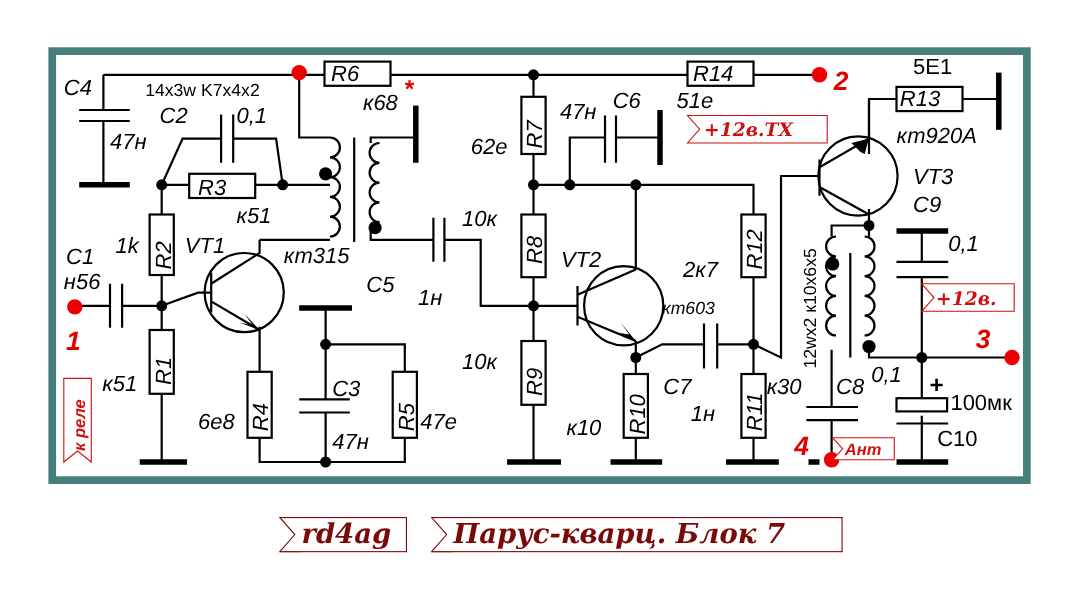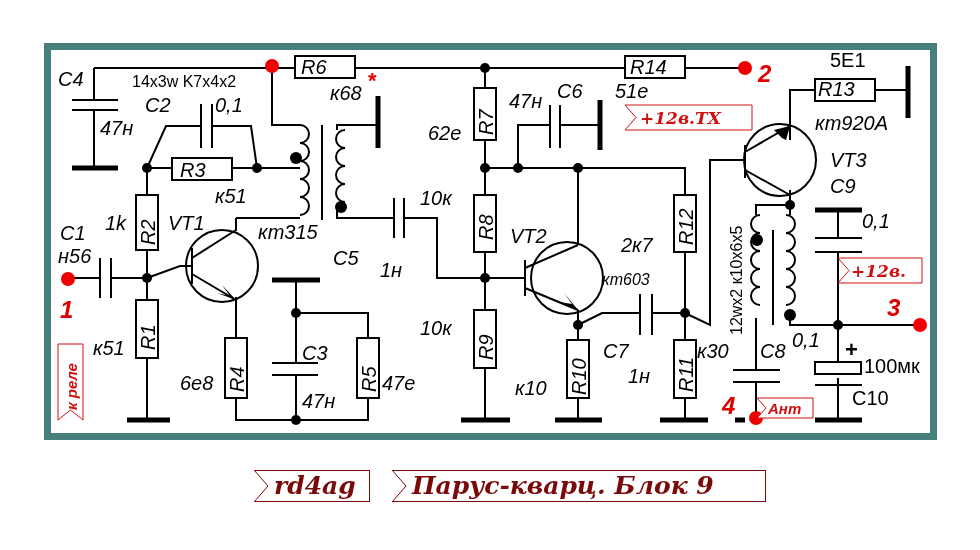--- a/index.html
+++ b/index.html
@@ -265,14 +265,14 @@
       <path d="M0 0 L14 16 L0 32" fill="none" stroke="#7a0a0a" stroke-width="1"></path>
       <path d="M0 0 H20 M0 32 H20" stroke="#7a0a0a" stroke-width="1"></path>
     </svg>
   <span>rd4ag</span>
 </div>
 <div class="banner" style="left:392px; top:470px; width:374px;">
   <svg class="notch" viewBox="0 0 20 32">
       <path d="M0 0 L14 16 L0 32" fill="none" stroke="#7a0a0a" stroke-width="1"></path>
       <path d="M0 0 H20 M0 32 H20" stroke="#7a0a0a" stroke-width="1"></path>
     </svg>
-  <span>Парус-кварц. Блок 9</span>
+  <span>Парус-кварц. Блок 7</span>
 </div>
 
 </body></html>

